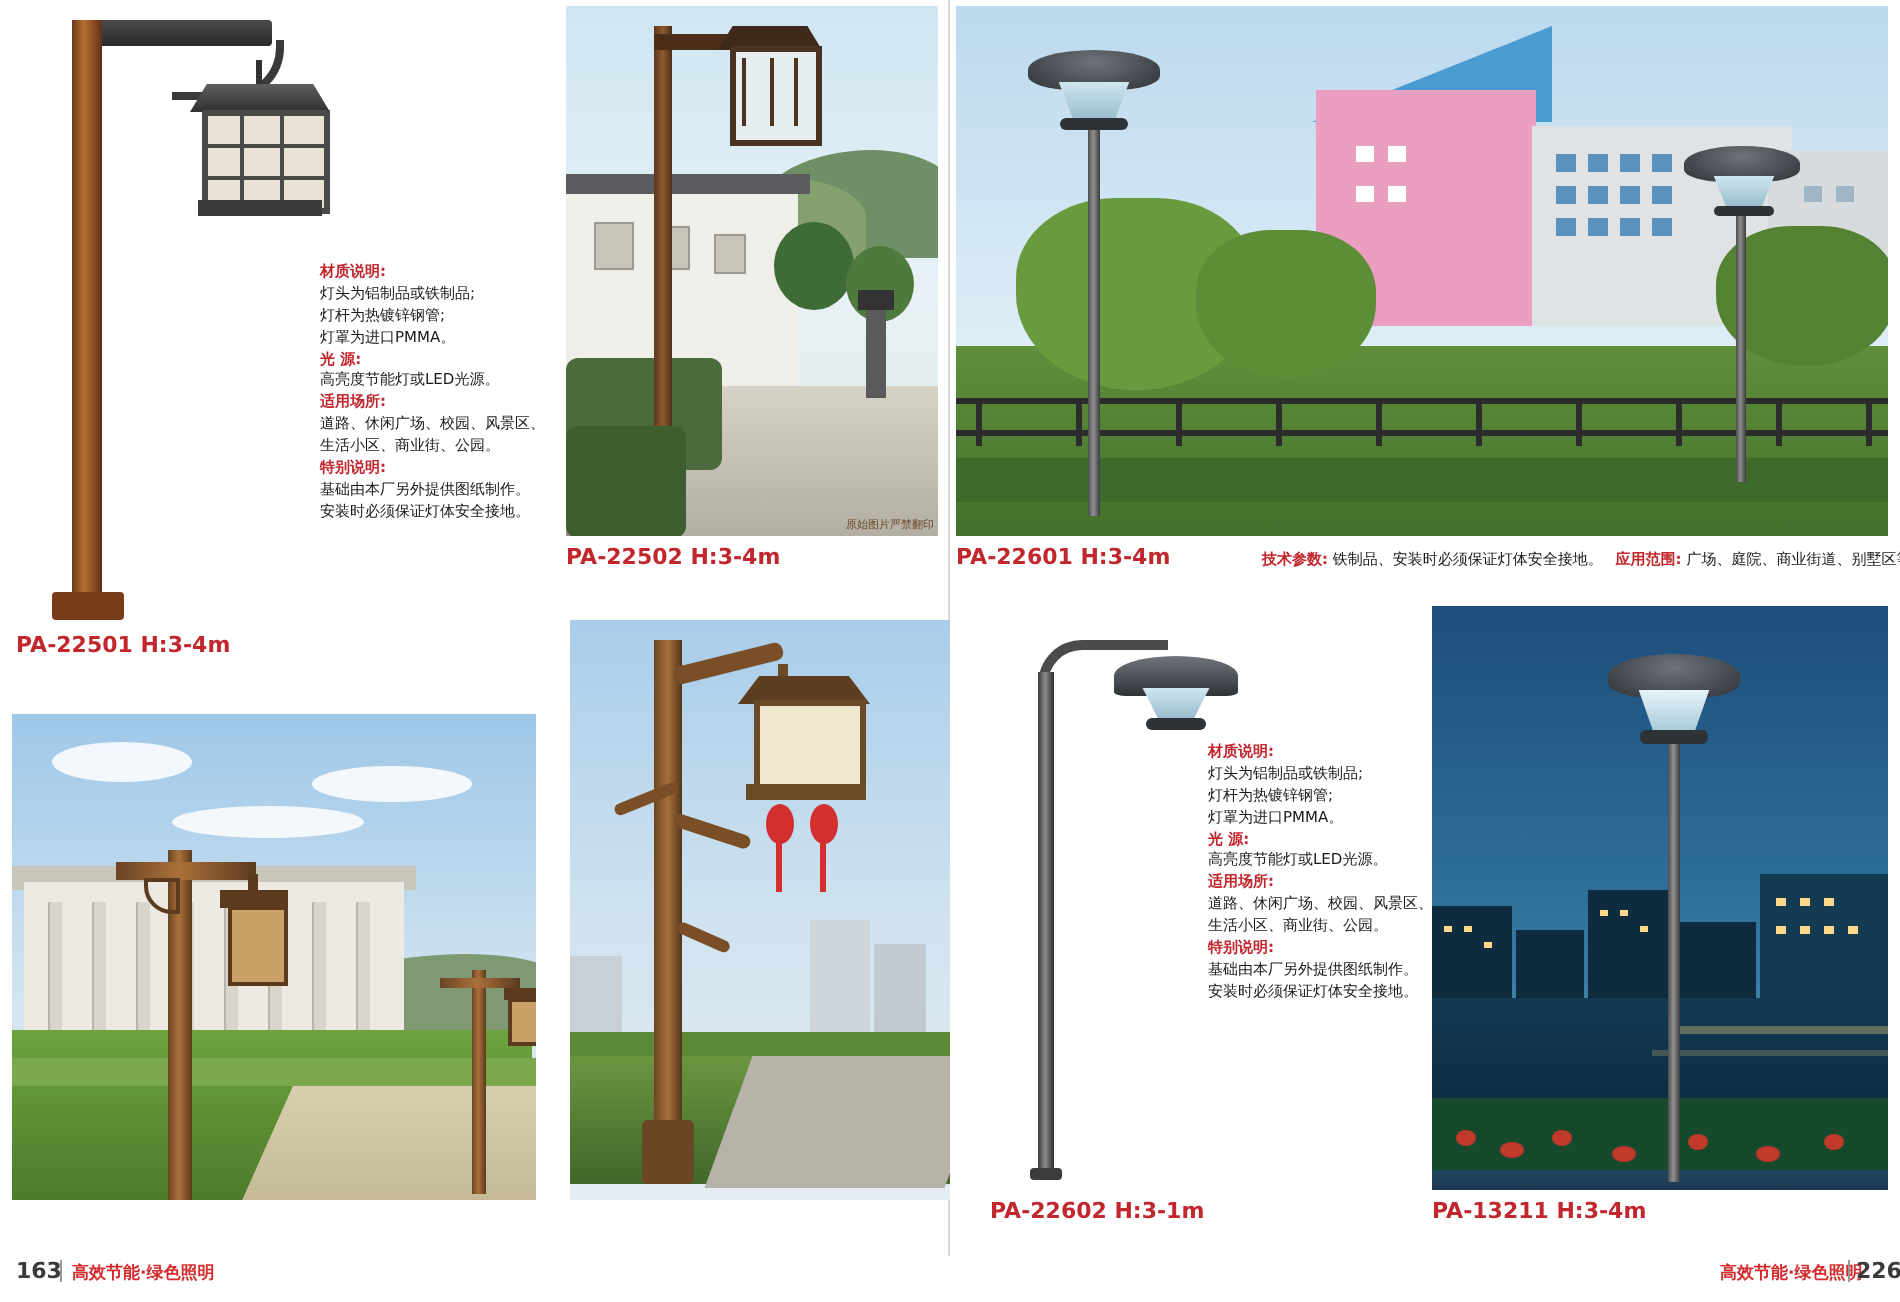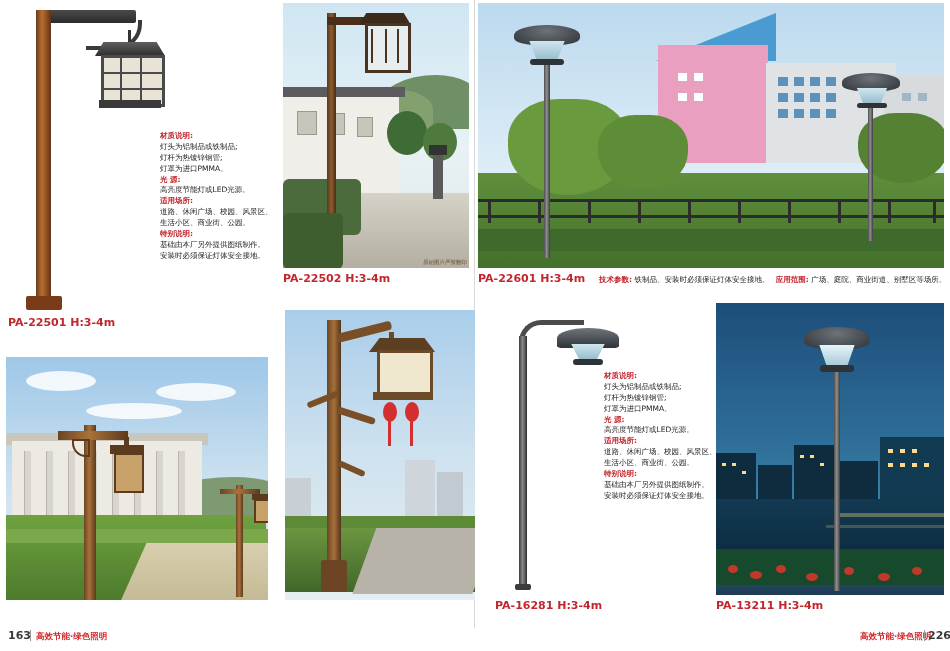--- a/index.html
+++ b/index.html
@@ -18,21 +18,21 @@
   .fig{position:absolute;}
   .fig .img{position:relative;overflow:hidden;border:0;}
   .cap{font-size:11px;font-weight:bold;color:#c1272d;letter-spacing:0px;margin-top:4px;white-space:nowrap;}
 
   
   .spec{position:absolute;font-size:7.5px;line-height:1.45;color:#1a1a1a;width:150px;}
   .spec .hd{color:#c1272d;font-weight:bold;}
   .spec p{margin:0;}
 
   .tech{font-size:7.5px;color:#1a1a1a;font-weight:normal;}
-  .tech .r{color:#c1272d;font-weight:bold;}
+  .tech .r{color:#c1272d;font-weight:bold;margin-left:32px;}
 
   
   .footer{position:absolute;bottom:6px;left:0;width:950px;height:18px;}
   .pno{position:absolute;font-size:11px;color:#3a3a3a;font-weight:bold;}
   .ftxt{position:absolute;font-size:8.5px;color:#d32d2f;font-weight:bold;}
   .fbar{position:absolute;width:1px;height:11px;background:#999;}
 
   
   .sky{position:absolute;inset:0;}
   .abs{position:absolute;}
@@ -324,21 +324,21 @@
 
   <div class="fig" id="f6" style="left:495px;top:300px;width:160px;height:320px;">
     <div class="img" style="width:150px;height:295px;background:#fff;">
       <div class="arm6"></div>
       <div class="head6"></div>
       <div class="glass6"></div>
       <div class="abs" style="left:78px;top:59px;width:30px;height:6px;background:#2e3338;border-radius:3px;"></div>
       <div class="p6"></div>
       <div class="abs" style="left:20px;top:284px;width:16px;height:6px;background:#3c3c3c;border-radius:2px;"></div>
     </div>
-    <div class="cap">PA-16281 H:3-4m</div>
+    <div class="cap">PA-22602 H:3-1m</div>
   </div>
 
   <div class="spec" style="left:604px;top:371px;">
     <p class="hd">材质说明:</p>
     <p>灯头为铝制品或铁制品;</p>
     <p>灯杆为热镀锌钢管;</p>
     <p>灯罩为进口PMMA。</p>
     <p class="hd">光    源:</p>
     <p>高亮度节能灯或LED光源。</p>
     <p class="hd">适用场所:</p>

